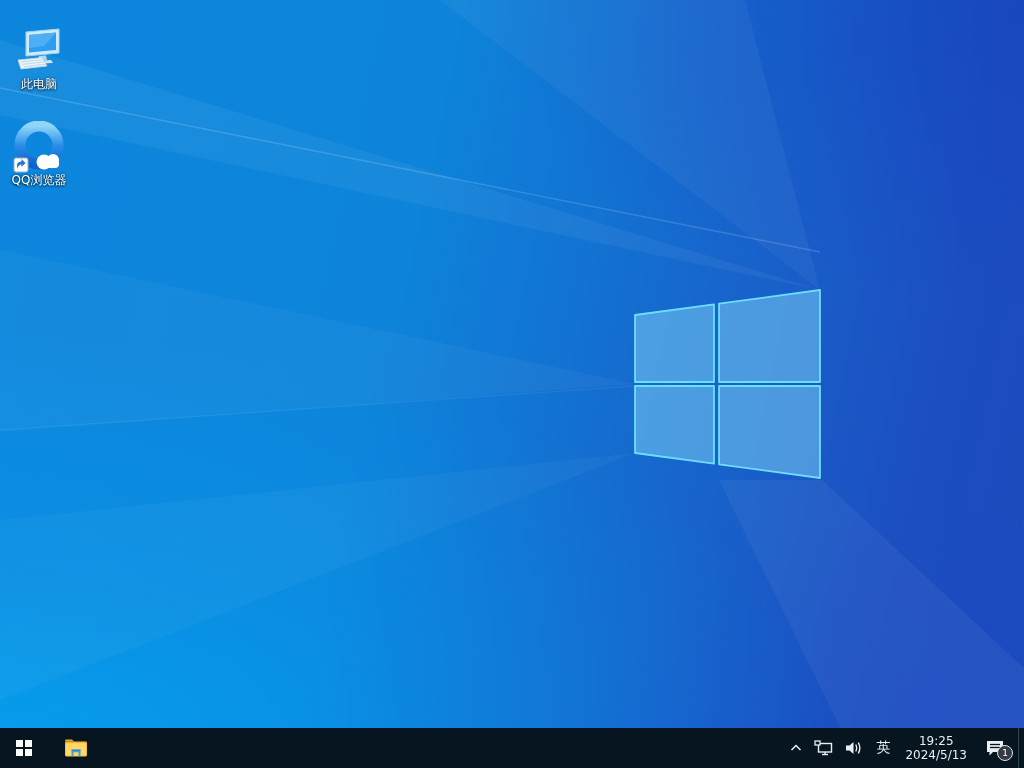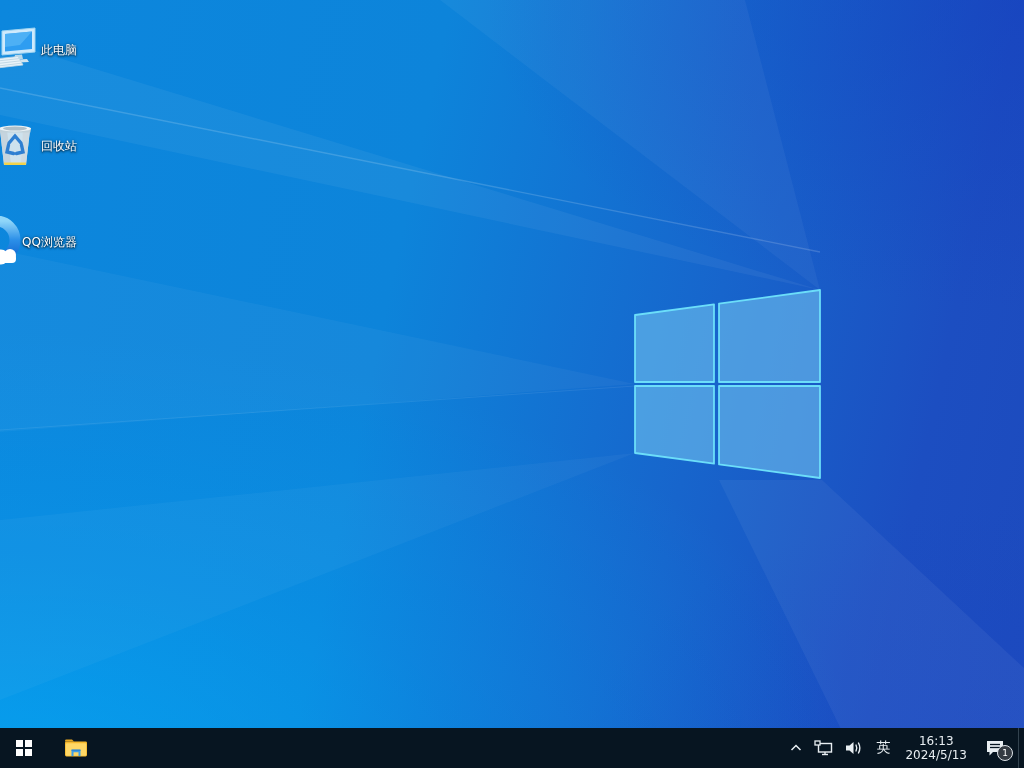--- a/index.html
+++ b/index.html
@@ -11,21 +11,21 @@
     background:
       radial-gradient(140% 95% at 0% 100%, rgba(0,183,255,.50) 0%, rgba(0,170,250,.22) 32%, rgba(0,0,0,0) 60%),
       radial-gradient(85% 65% at 100% 0%, rgba(20,60,190,.45) 0%, rgba(0,0,0,0) 62%),
       radial-gradient(75% 60% at 100% 100%, rgba(24,70,195,.40) 0%, rgba(0,0,0,0) 58%),
       linear-gradient(102deg,#0c87dd 0%,#0d84da 38%,#1765cc 66%,#1c4ec1 86%,#1d4abd 100%);}
   .rays{position:absolute;inset:0;}
 
   
   .icon-col{position:absolute;left:1px;top:8px;width:76px;display:flex;
     flex-direction:column;gap:13px;}
-  .dicon{width:76px;height:83px;display:flex;flex-direction:row;align-items:center;
+  .dicon{width:76px;height:83px;display:flex;flex-direction:column;align-items:center;
     justify-content:flex-end;cursor:default;}
   .dicon .art{flex:0 0 52px;display:flex;align-items:center;justify-content:center;}
   .dicon .lbl{color:#fff;font-size:12px;line-height:14px;text-align:center;
     text-shadow:0 1px 2px rgba(0,0,0,.85),0 0 3px rgba(0,0,0,.5);white-space:nowrap;}
 
   
   .taskbar{position:absolute;left:0;bottom:0;width:1024px;height:40px;
     background:#071521;display:flex;align-items:stretch;color:#e8eef2;}
   .tb-btn{display:flex;align-items:center;justify-content:center;height:40px;}
   .start{width:48px;}
@@ -81,39 +81,20 @@
           <g stroke="#b9d2e0" stroke-width="0.8">
             <line x1="7" y1="36" x2="29" y2="33.6"></line>
             <line x1="8.5" y1="38.4" x2="30.7" y2="35.8"></line>
             <line x1="10" y1="40.8" x2="32.3" y2="38.1"></line>
           </g>
         </svg>
       </div>
       <div class="lbl">此电脑</div>
     </div>
 
-    <div class="dicon">
-      <div class="art">
-        <svg width="50" height="50" viewBox="0 0 50 50">
-          <polygon points="10,9 40,9 36,44 14,44" fill="#dfe9ee" opacity="0.92"></polygon>
-          <polygon points="10,9 17,9 21,44 14,44" fill="#c4d3db" opacity="0.9"></polygon>
-          <polygon points="33,9 40,9 36,44 31,44" fill="#cdd9e0" opacity="0.9"></polygon>
-          <polygon points="9,7 41,7 40.4,11.5 9.6,11.5" fill="#c2d2da"></polygon>
-          <ellipse cx="25" cy="7.5" rx="16" ry="3" fill="#eef4f7"></ellipse>
-          <ellipse cx="25" cy="7.5" rx="12" ry="2" fill="#aebfc9"></ellipse>
-          <polygon points="14,41.5 36,41.5 35.7,44 14.3,44" fill="#f3d34a"></polygon>
-          <g fill="none" stroke="#2f7fd1" stroke-width="3.4" stroke-linecap="round">
-            <path d="M19 22 L25 15 L31 22"></path>
-            <path d="M31.5 24 L33 31 L26.5 32.5"></path>
-            <path d="M18.5 24 L17 31 L23.5 32.5"></path>
-          </g>
-        </svg>
-      </div>
-      <div class="lbl">回收站</div>
-    </div>
 
     <div class="dicon">
       <div class="art">
         <svg width="52" height="52" viewBox="0 0 52 52">
           <defs>
             <linearGradient id="qqg" x1="0" y1="0" x2="0" y2="1">
               <stop offset="0" stop-color="#8fd6f9"></stop>
               <stop offset="0.5" stop-color="#2b8fe8"></stop>
               <stop offset="1" stop-color="#0f63cf"></stop>
             </linearGradient>
@@ -179,21 +160,21 @@
         <svg width="20" height="18" viewBox="0 0 20 18">
           <polygon points="2,6.5 5.5,6.5 9.5,3 9.5,15 5.5,11.5 2,11.5" fill="#e8eef2"></polygon>
           <path d="M12 6 Q13.6 9 12 12" fill="none" stroke="#e8eef2" stroke-width="1.4" stroke-linecap="round"></path>
           <path d="M14.5 4 Q17.2 9 14.5 14" fill="none" stroke="#e8eef2" stroke-width="1.4" stroke-linecap="round"></path>
         </svg>
       </div>
 
       <div class="tray-item lang">英</div>
 
       <div class="tray-item clock">
-        <div>16:13</div>
+        <div>19:25</div>
         <div>2024/5/13</div>
       </div>
 
       <div class="tray-item action">
         <svg width="22" height="20" viewBox="0 0 22 20">
           <path d="M3 3 L19 3 L19 14 L9 14 L5.5 17.5 L5.5 14 L3 14 Z" fill="#e8eef2"></path>
           <g stroke="#071521" stroke-width="1.3">
             <line x1="6" y1="6.5" x2="16" y2="6.5"></line>
             <line x1="6" y1="9.5" x2="16" y2="9.5"></line>
           </g>

